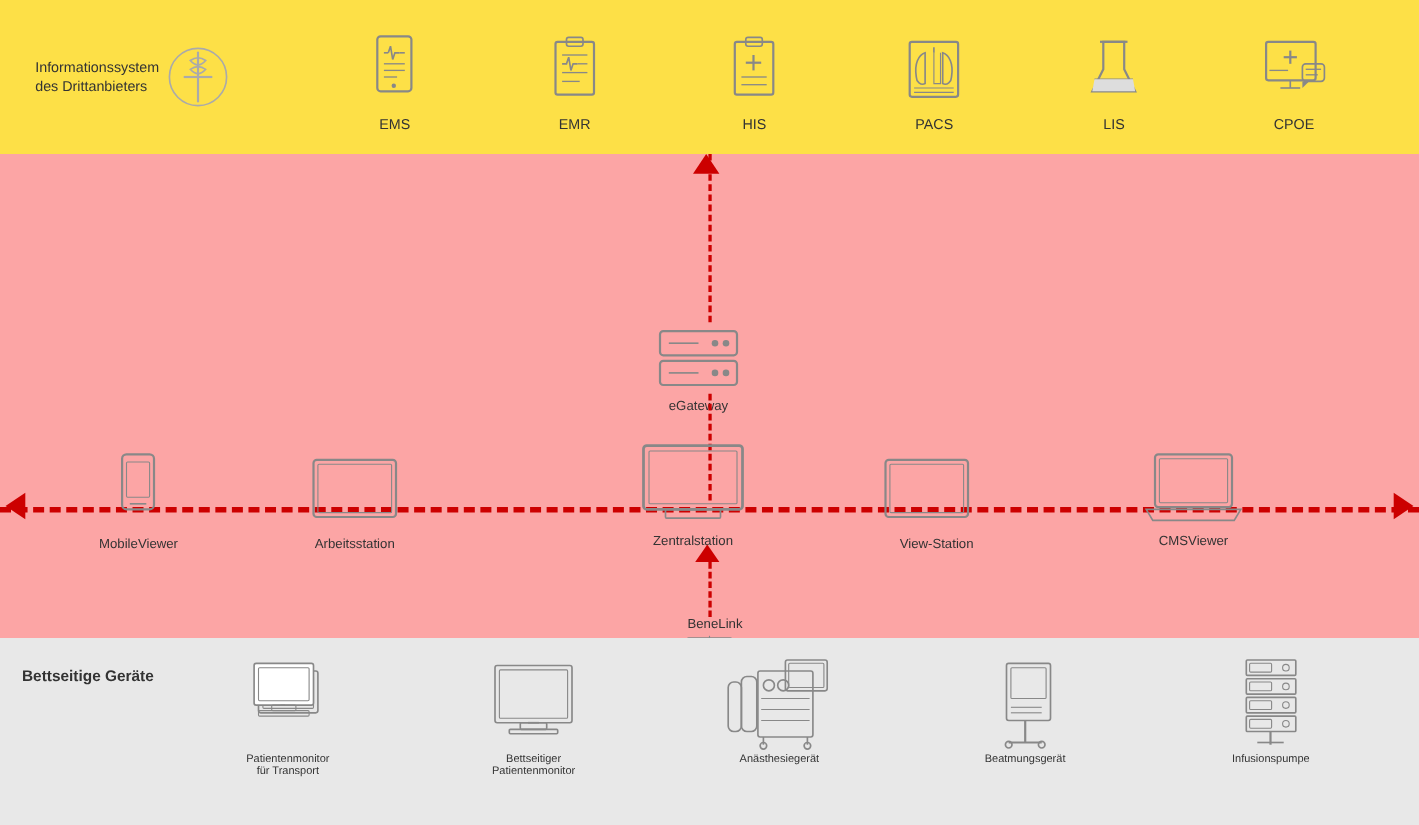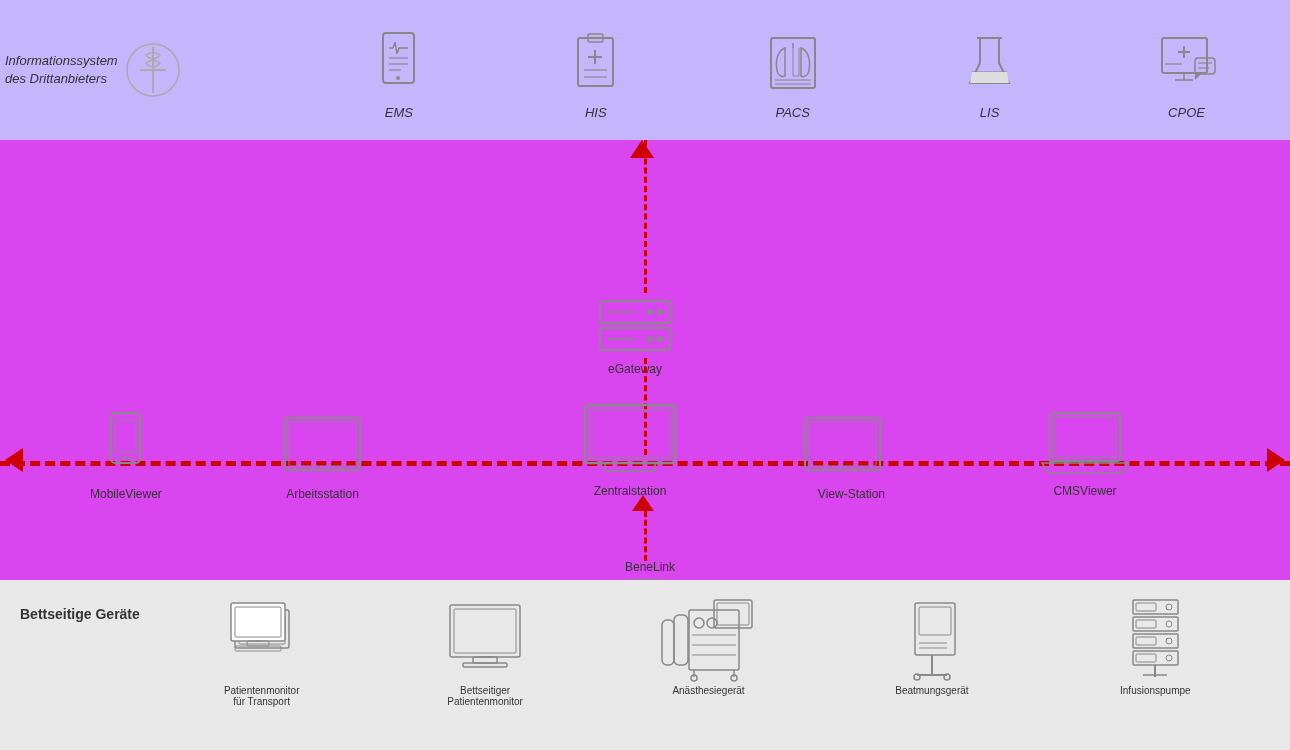--- a/index.html
+++ b/index.html
@@ -10,34 +10,33 @@
       height: 750px;
       overflow: hidden;
       position: relative;
     }
 
     
     .top-section {
       position: absolute;
       top: 0; left: 0; right: 0;
       height: 140px;
-      background: #c4b5fd;
+      background: #fde047;
       display: flex;
       align-items: center;
-      padding: 0 5px;
+      padding: 0 32px;
       gap: 0;
-      font-style: italic;
     }
 
     
     .middle-section {
       position: absolute;
       top: 140px; left: 0; right: 0;
       height: 548px;
-      background: #d946ef;
+      background: #fca5a5;
     }
 
     
     .bottom-section {
       position: absolute;
       top: 580px; left: 0; right: 0;
       height: 170px;
       background: #e8e8e8;
       display: flex;
       align-items: flex-start;
@@ -131,20 +130,35 @@
         <line x1="32" y1="20" x2="37" y2="20" stroke="#888" stroke-width="1.5"></line>
         <line x1="18" y1="30" x2="37" y2="30" stroke="#888" stroke-width="1.2"></line>
         <line x1="18" y1="36" x2="37" y2="36" stroke="#888" stroke-width="1.2"></line>
         <line x1="18" y1="42" x2="30" y2="42" stroke="#888" stroke-width="1.2"></line>
         <circle cx="27" cy="50" r="2" fill="#888"></circle>
       </svg>
     </div>
     <div class="system-label">EMS</div>
   </div>
 
+  <div class="system-item">
+    <div class="system-icon">
+      <svg width="55" height="65" viewBox="0 0 55 65">
+
+        <rect x="10" y="10" width="35" height="48" rx="2" fill="none" stroke="#888" stroke-width="2"></rect>
+        <rect x="20" y="6" width="15" height="8" rx="2" fill="none" stroke="#888" stroke-width="1.5"></rect>
+        <line x1="16" y1="22" x2="39" y2="22" stroke="#888" stroke-width="1.2"></line>
+        <polyline points="16,30 20,30 22,24 24,36 26,30 28,30 30,30" fill="none" stroke="#888" stroke-width="1.5"></polyline>
+        <line x1="30" y1="30" x2="39" y2="30" stroke="#888" stroke-width="1.2"></line>
+        <line x1="16" y1="38" x2="39" y2="38" stroke="#888" stroke-width="1.2"></line>
+        <line x1="16" y1="46" x2="32" y2="46" stroke="#888" stroke-width="1.2"></line>
+      </svg>
+    </div>
+    <div class="system-label">EMR</div>
+  </div>
 
   <div class="system-item">
     <div class="system-icon">
       <svg width="55" height="65" viewBox="0 0 55 65">
 
         <rect x="10" y="10" width="35" height="48" rx="2" fill="none" stroke="#888" stroke-width="2"></rect>
         <rect x="20" y="6" width="15" height="8" rx="2" fill="none" stroke="#888" stroke-width="1.5"></rect>
         <line x1="27" y1="22" x2="27" y2="36" stroke="#888" stroke-width="2"></line>
         <line x1="20" y1="29" x2="34" y2="29" stroke="#888" stroke-width="2"></line>
         <line x1="16" y1="42" x2="39" y2="42" stroke="#888" stroke-width="1.2"></line>

